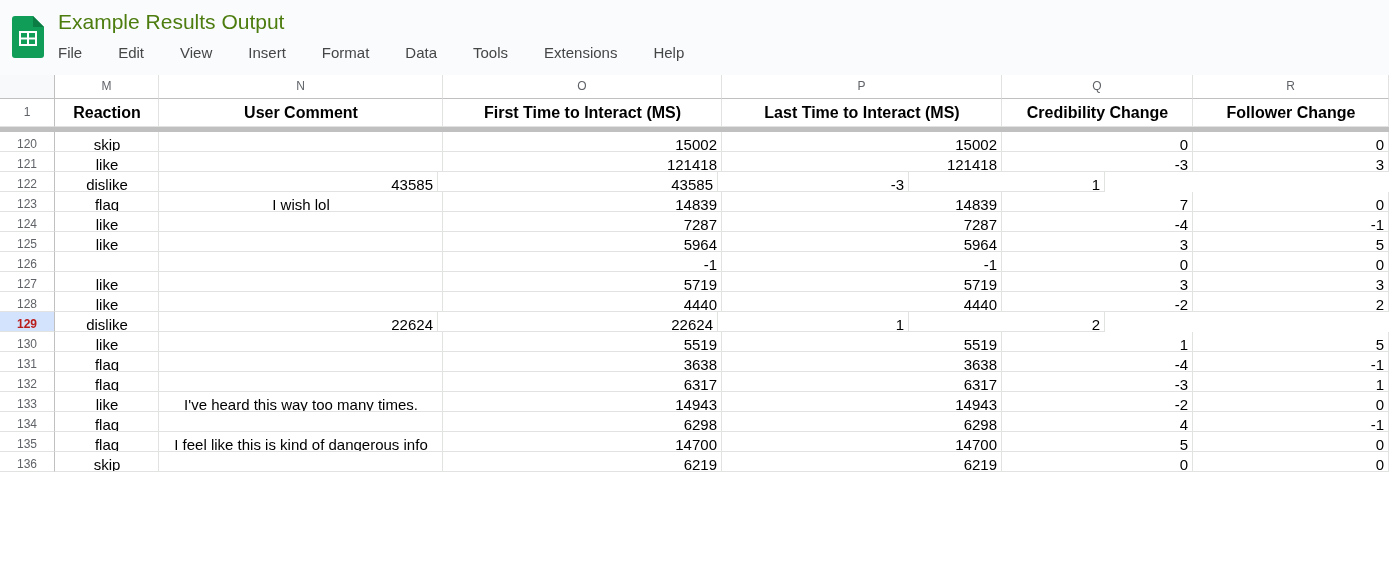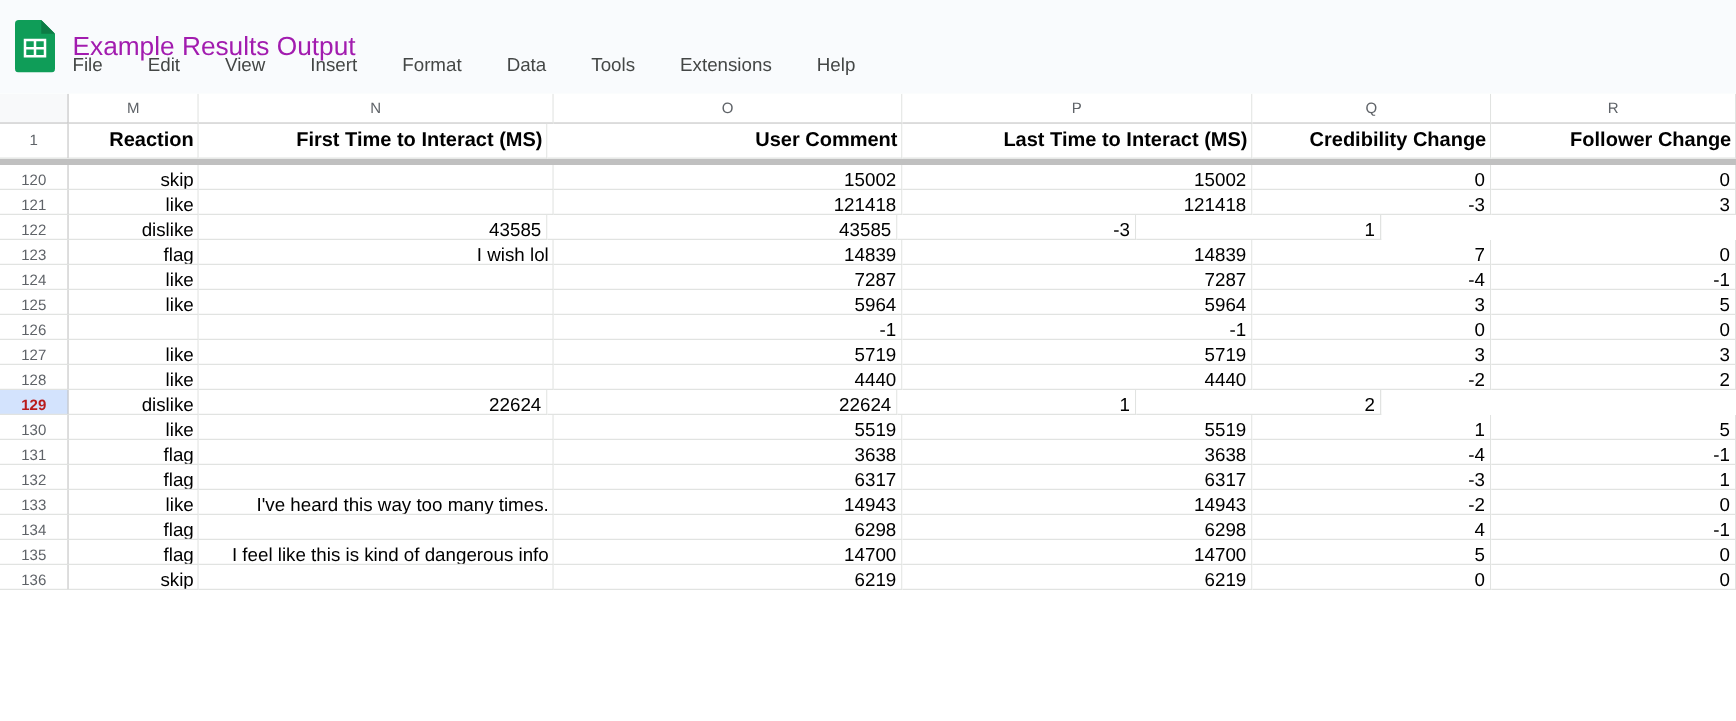--- a/index.html
+++ b/index.html
@@ -30,25 +30,24 @@
     left: 12px;
     top: 16px;
     width: 32px;
     height: 42px;
   }
   .doc-title {
     position: absolute;
     left: 58px;
     top: 8px;
     font-size: 21px;
-    color: #a21caf;
+    color: #4d7c0f;
     line-height: 28px;
     letter-spacing: 0;
     white-space: nowrap;
-    margin-top: 16px;
   }
   .menubar {
     position: absolute;
     left: 58px;
     top: 40px;
     display: flex;
     align-items: center;
     height: 26px;
     gap: 16px;
   }
@@ -133,21 +132,21 @@
     font-size: 15px;
     color: #000000;
     line-height: 25px;
     padding: 0 3px;
     white-space: nowrap;
     overflow: hidden;
     background: #ffffff;
     cursor: cell;
   }
   .cell.num { text-align: right; padding-right: 4px; }
-  .cell.txt { text-align: right;  padding-left: 4px; }
+  .cell.txt { text-align: center;  padding-left: 4px; }
 
   
   .row.frozen .cell {
     font-weight: bold;
     font-size: 16px;
   }
   .row.frozen {
     height: 28px;
   }
   .row.frozen .cell { line-height: 27px; }
@@ -206,22 +205,22 @@
       <div class="colhead c-n">N</div>
       <div class="colhead c-o">O</div>
       <div class="colhead c-p">P</div>
       <div class="colhead c-q">Q</div>
       <div class="colhead c-r">R</div>
     </div>
 
     <div class="row frozen">
       <div class="rowhead">1</div>
       <div class="cell txt c-m">Reaction</div>
+      <div class="cell txt c-n">User Comment</div>
       <div class="cell txt c-o">First Time to Interact (MS)</div>
-      <div class="cell txt c-n">User Comment</div>
       <div class="cell txt c-p">Last Time to Interact (MS)</div>
       <div class="cell txt c-q">Credibility Change</div>
       <div class="cell txt c-r">Follower Change</div>
     </div>
 
     <div class="freeze-bar"></div>
 
     <div id="data-rows">
         <div class="row">
           <div class="rowhead">120</div>

